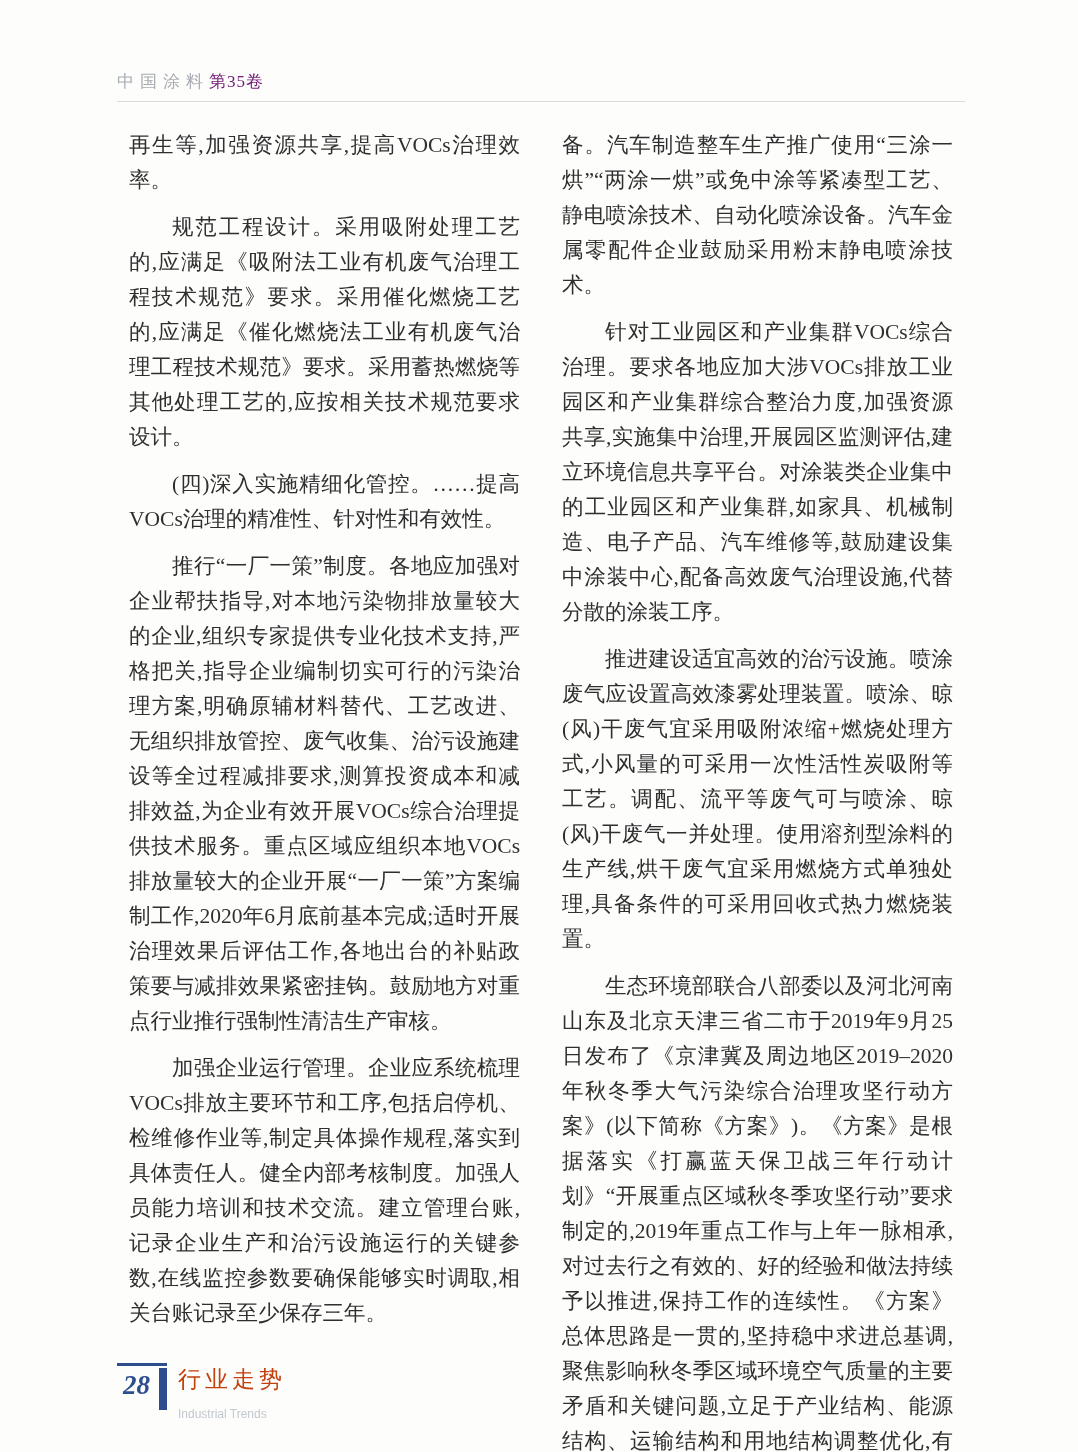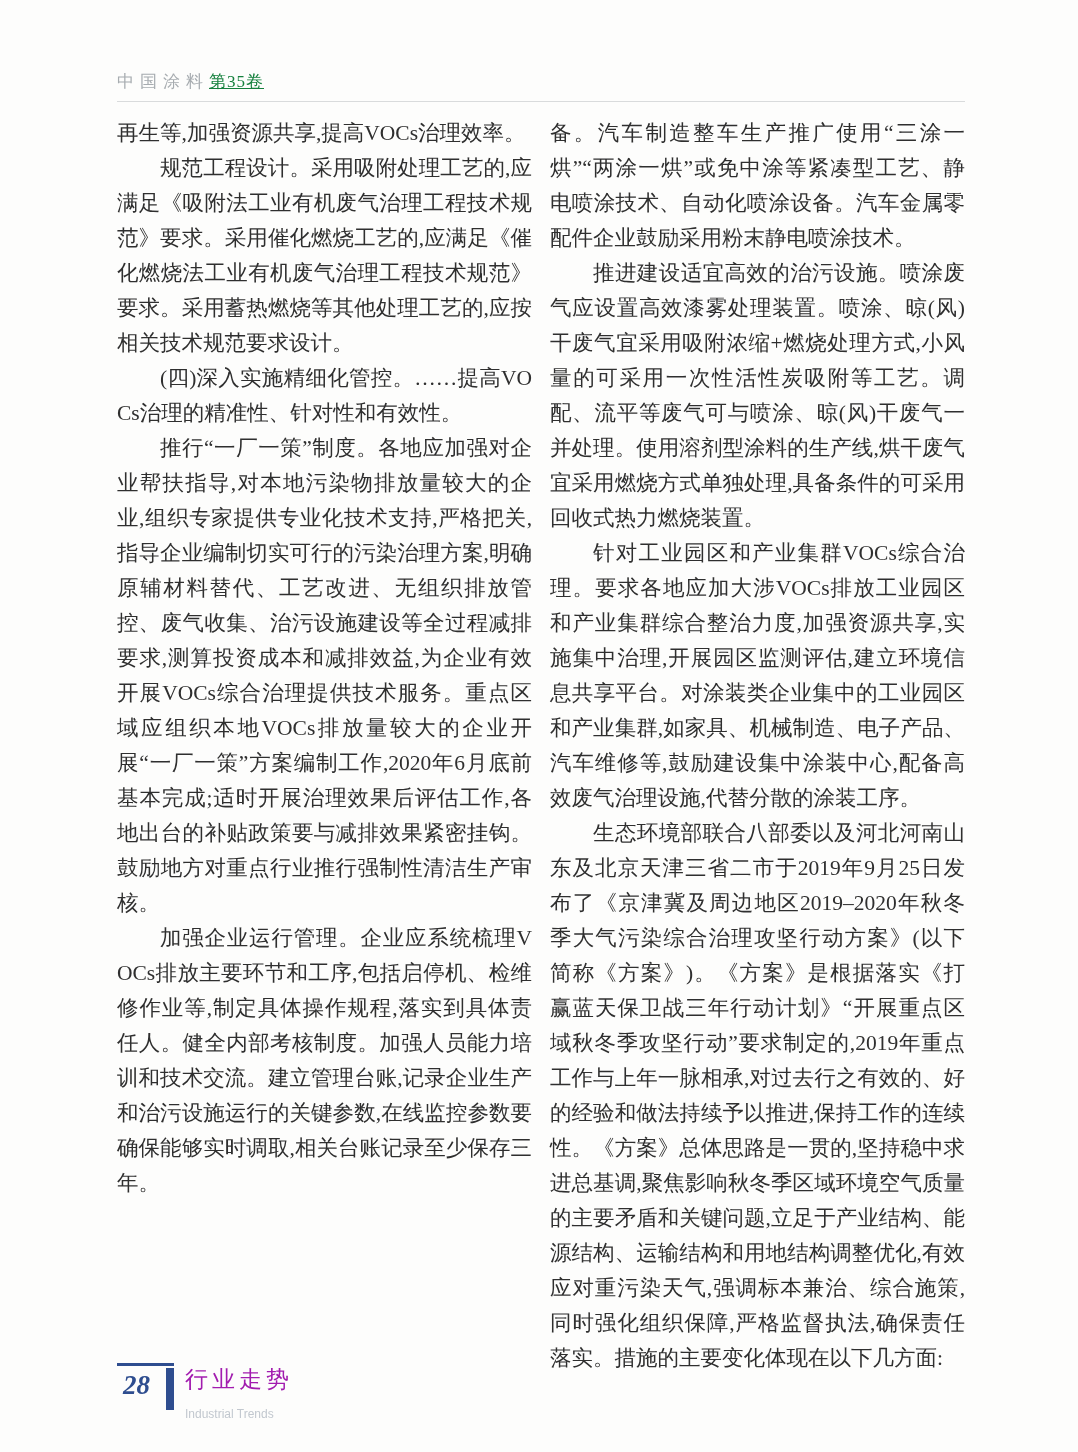--- a/index.html
+++ b/index.html
@@ -10,37 +10,37 @@
     color:#2f2f2f;
     overflow:hidden;
   }
   .page{position:absolute;left:117px;top:70px;width:848px;}
   
   .running-head{
     display:flex;justify-content:flex-start;align-items:flex-end;
     font-size:17px;letter-spacing:6px;color:#a7acb0;
     padding-bottom:8px;
   }
-  .running-head .vol{letter-spacing:1px;color:#15803d;text-decoration:underline;}
+  .running-head .vol{letter-spacing:1px;color:#701a75;}
   .head-rule{border:none;border-top:1px solid #d9dbdc;margin:0 0 14px 0;height:0;}
   
   .columns{display:flex;gap:18px;}
   .col{width:415px;font-size:21.5px;line-height:35px;text-align:justify;word-break:break-all;}
-  .col p{margin:0;}
+  .col p{margin:12px;}
   .col p.indent{text-indent:2em;}
   
   .footer{position:absolute;left:117px;top:1363px;display:flex;align-items:flex-start;}
   .pagebox{display:flex;align-items:stretch;border-top:3px solid #2e4d8f;padding-top:2px;}
   .pagenum{
     font-style:italic;font-weight:bold;font-size:27px;color:#2e4d8f;
-    padding:2px 16px 0 6px;line-height:30px;
+    padding:2px 9px 0 6px;line-height:30px;
   }
   .vbar{width:8px;height:42px;background:#2e4d8f;}
   .section{margin-left:11px;padding-top:4px;}
-  .section .cn{font-size:23px;letter-spacing:4px;color:#a21caf;line-height:26px;}
+  .section .cn{font-size:23px;letter-spacing:4px;color:#c2410c;line-height:26px;}
   .section .en{font-size:12px;color:#c2c8cf;margin-top:14px;font-family:"Liberation Sans","DejaVu Sans",sans-serif;}
 </style>
 </head>
 <body>
 
 <div class="page">
 
   <div class="running-head">
     <span>中国涂料</span>
     <span class="vol">第35卷</span>
@@ -53,22 +53,22 @@
       <p>再生等,加强资源共享,提高VOCs治理效率。</p>
       <p class="indent">规范工程设计。采用吸附处理工艺的,应满足《吸附法工业有机废气治理工程技术规范》要求。采用催化燃烧工艺的,应满足《催化燃烧法工业有机废气治理工程技术规范》要求。采用蓄热燃烧等其他处理工艺的,应按相关技术规范要求设计。</p>
       <p class="indent">(四)深入实施精细化管控。……提高VOCs治理的精准性、针对性和有效性。</p>
       <p class="indent">推行“一厂一策”制度。各地应加强对企业帮扶指导,对本地污染物排放量较大的企业,组织专家提供专业化技术支持,严格把关,指导企业编制切实可行的污染治理方案,明确原辅材料替代、工艺改进、无组织排放管控、废气收集、治污设施建设等全过程减排要求,测算投资成本和减排效益,为企业有效开展VOCs综合治理提供技术服务。重点区域应组织本地VOCs排放量较大的企业开展“一厂一策”方案编制工作,2020年6月底前基本完成;适时开展治理效果后评估工作,各地出台的补贴政策要与减排效果紧密挂钩。鼓励地方对重点行业推行强制性清洁生产审核。</p>
       <p class="indent">加强企业运行管理。企业应系统梳理VOCs排放主要环节和工序,包括启停机、检维修作业等,制定具体操作规程,落实到具体责任人。健全内部考核制度。加强人员能力培训和技术交流。建立管理台账,记录企业生产和治污设施运行的关键参数,在线监控参数要确保能够实时调取,相关台账记录至少保存三年。</p>
 
     </div>
 
     <div class="col">
       <p>备。汽车制造整车生产推广使用“三涂一烘”“两涂一烘”或免中涂等紧凑型工艺、静电喷涂技术、自动化喷涂设备。汽车金属零配件企业鼓励采用粉末静电喷涂技术。</p>
+      <p class="indent">针对工业园区和产业集群VOCs综合治理。要求各地应加大涉VOCs排放工业园区和产业集群综合整治力度,加强资源共享,实施集中治理,开展园区监测评估,建立环境信息共享平台。对涂装类企业集中的工业园区和产业集群,如家具、机械制造、电子产品、汽车维修等,鼓励建设集中涂装中心,配备高效废气治理设施,代替分散的涂装工序。</p>
       <p class="indent">推进建设适宜高效的治污设施。喷涂废气应设置高效漆雾处理装置。喷涂、晾(风)干废气宜采用吸附浓缩+燃烧处理方式,小风量的可采用一次性活性炭吸附等工艺。调配、流平等废气可与喷涂、晾(风)干废气一并处理。使用溶剂型涂料的生产线,烘干废气宜采用燃烧方式单独处理,具备条件的可采用回收式热力燃烧装置。</p>
-      <p class="indent">针对工业园区和产业集群VOCs综合治理。要求各地应加大涉VOCs排放工业园区和产业集群综合整治力度,加强资源共享,实施集中治理,开展园区监测评估,建立环境信息共享平台。对涂装类企业集中的工业园区和产业集群,如家具、机械制造、电子产品、汽车维修等,鼓励建设集中涂装中心,配备高效废气治理设施,代替分散的涂装工序。</p>
       <p class="indent">生态环境部联合八部委以及河北河南山东及北京天津三省二市于2019年9月25日发布了《京津冀及周边地区2019–2020年秋冬季大气污染综合治理攻坚行动方案》(以下简称《方案》)。《方案》是根据落实《打赢蓝天保卫战三年行动计划》“开展重点区域秋冬季攻坚行动”要求制定的,2019年重点工作与上年一脉相承,对过去行之有效的、好的经验和做法持续予以推进,保持工作的连续性。《方案》总体思路是一贯的,坚持稳中求进总基调,聚焦影响秋冬季区域环境空气质量的主要矛盾和关键问题,立足于产业结构、能源结构、运输结构和用地结构调整优化,有效应对重污染天气,强调标本兼治、综合施策,同时强化组织保障,严格监督执法,确保责任落实。措施的主要变化体现在以下几方面:</p>
 
     </div>
 
   </div>
 </div>
 
 <div class="footer">
   <div class="pagebox">
     <span class="pagenum">28</span>

